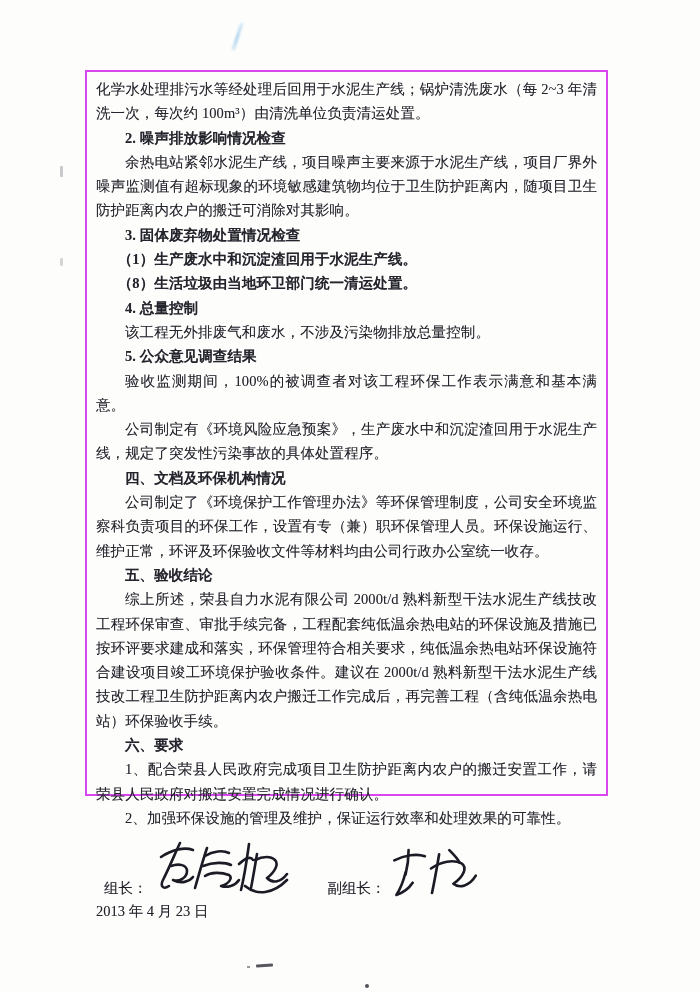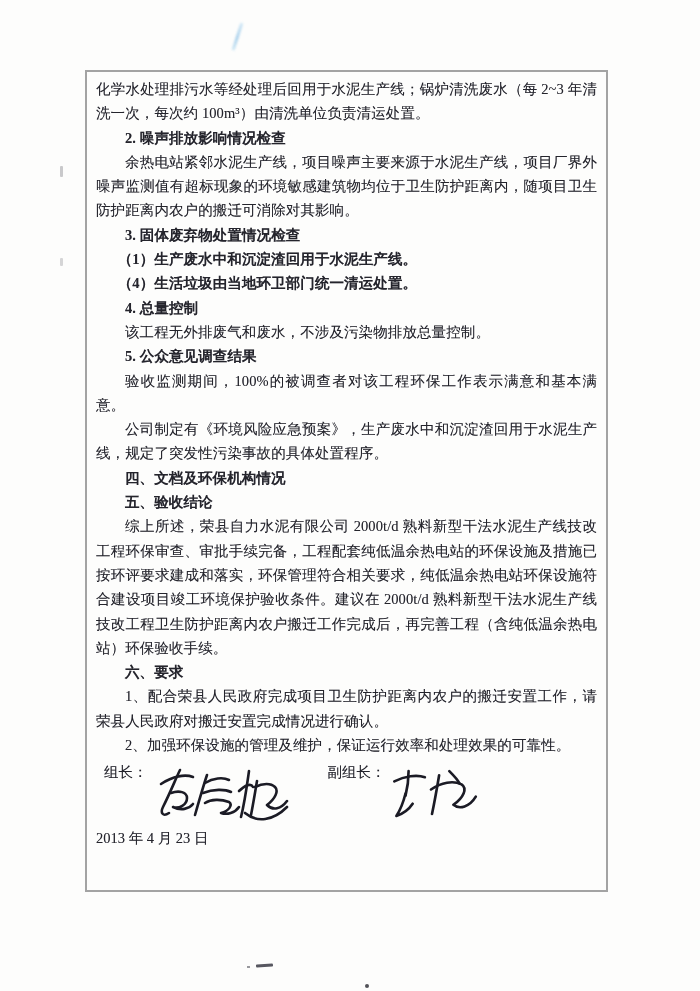--- a/index.html
+++ b/index.html
@@ -4,38 +4,38 @@
 <style>
   html,body{margin:0;padding:0;}
   body{
     width:700px;height:991px;position:relative;overflow:hidden;
     background:#fdfdfc;
     font-family:"Liberation Serif","DejaVu Serif",serif;
     color:#24242c;
   }
   .scan-page{position:absolute;inset:0;}
   .doc-frame{
-    position:absolute;left:85px;top:70px;width:523px;height:822px;
-    box-sizing:border-box;border:2px solid #a3a3a3;
+    position:absolute;left:85px;top:70px;width:523px;height:726px;
+    box-sizing:border-box;border:2px solid #d946ef;
     padding:5px 9px 0 9px;
     background:#fdfdfc;
   }
   .doc-body{width:100%;}
   .blk{
     font-size:14.5px;line-height:24.3px;text-align:justify;
     letter-spacing:0.1px;
     text-shadow:0 0 0.5px rgba(40,40,55,0.35);
   }
   .heading1{font-weight:700;text-indent:2em;margin-top:0;}
   .heading2{font-weight:700;text-indent:2em;}
   .list-item{font-weight:700;text-indent:1.5em;}
   .body-indent{text-indent:2em;}
   .body-noindent{text-indent:0;}
   .sig-row{
-    display:flex;align-items:flex-start;margin-top:6px;height:62px;
+    display:flex;align-items:flex-end;margin-top:6px;height:62px;
   }
   .sig-label{font-size:14.5px;white-space:nowrap;text-shadow:0 0 0.5px rgba(40,40,55,0.35);}
   .sig-label.first{margin-left:8px;}
   .sig-label.second{margin-left:38px;}
   .sig-svg{display:block;}
   .sig-svg path{fill:none;stroke:#1b1b25;stroke-width:2.6;stroke-linecap:round;stroke-linejoin:round;}
   .date-line{
     text-align:left;padding-right:58px;margin-top:4px;
     font-size:14.5px;text-shadow:0 0 0.5px rgba(40,40,55,0.35);
   }
@@ -65,27 +65,28 @@
   <div class="speck speck-b"></div>
 
   <div class="doc-frame">
     <div class="doc-body">
 
     <div class="blk body-noindent">化学水处理排污水等经处理后回用于水泥生产线；锅炉清洗废水（每 2~3 年清洗一次，每次约 100m³）由清洗单位负责清运处置。</div>
         <div class="blk heading2">2. 噪声排放影响情况检查</div>
         <div class="blk body-indent">余热电站紧邻水泥生产线，项目噪声主要来源于水泥生产线，项目厂界外噪声监测值有超标现象的环境敏感建筑物均位于卫生防护距离内，随项目卫生防护距离内农户的搬迁可消除对其影响。</div>
         <div class="blk heading2">3. 固体废弃物处置情况检查</div>
         <div class="blk list-item">（1）生产废水中和沉淀渣回用于水泥生产线。</div>
-        <div class="blk list-item">（4）生活垃圾由当地环卫部门统一清运处置。</div>
+        <div class="blk list-item">（8）生活垃圾由当地环卫部门统一清运处置。</div>
         <div class="blk heading2">4. 总量控制</div>
         <div class="blk body-indent">该工程无外排废气和废水，不涉及污染物排放总量控制。</div>
         <div class="blk heading2">5. 公众意见调查结果</div>
         <div class="blk body-indent">验收监测期间，100%的被调查者对该工程环保工作表示满意和基本满意。</div>
         <div class="blk body-indent">公司制定有《环境风险应急预案》，生产废水中和沉淀渣回用于水泥生产线，规定了突发性污染事故的具体处置程序。</div>
         <div class="blk heading1">四、文档及环保机构情况</div>
+        <div class="blk body-indent">公司制定了《环境保护工作管理办法》等环保管理制度，公司安全环境监察科负责项目的环保工作，设置有专（兼）职环保管理人员。环保设施运行、维护正常，环评及环保验收文件等材料均由公司行政办公室统一收存。</div>
         <div class="blk heading1">五、验收结论</div>
         <div class="blk body-indent">综上所述，荣县自力水泥有限公司 2000t/d 熟料新型干法水泥生产线技改工程环保审查、审批手续完备，工程配套纯低温余热电站的环保设施及措施已按环评要求建成和落实，环保管理符合相关要求，纯低温余热电站环保设施符合建设项目竣工环境保护验收条件。建议在 2000t/d 熟料新型干法水泥生产线技改工程卫生防护距离内农户搬迁工作完成后，再完善工程（含纯低温余热电站）环保验收手续。</div>
         <div class="blk heading1">六、要求</div>
         <div class="blk body-indent">1、配合荣县人民政府完成项目卫生防护距离内农户的搬迁安置工作，请荣县人民政府对搬迁安置完成情况进行确认。</div>
         <div class="blk body-indent">2、加强环保设施的管理及维护，保证运行效率和处理效果的可靠性。</div>
       </div>
 
     <div class="sig-row">
       <span class="sig-label first">组长：</span>
       <svg class="sig-svg" width="142" height="62" viewBox="0 0 140 62">

